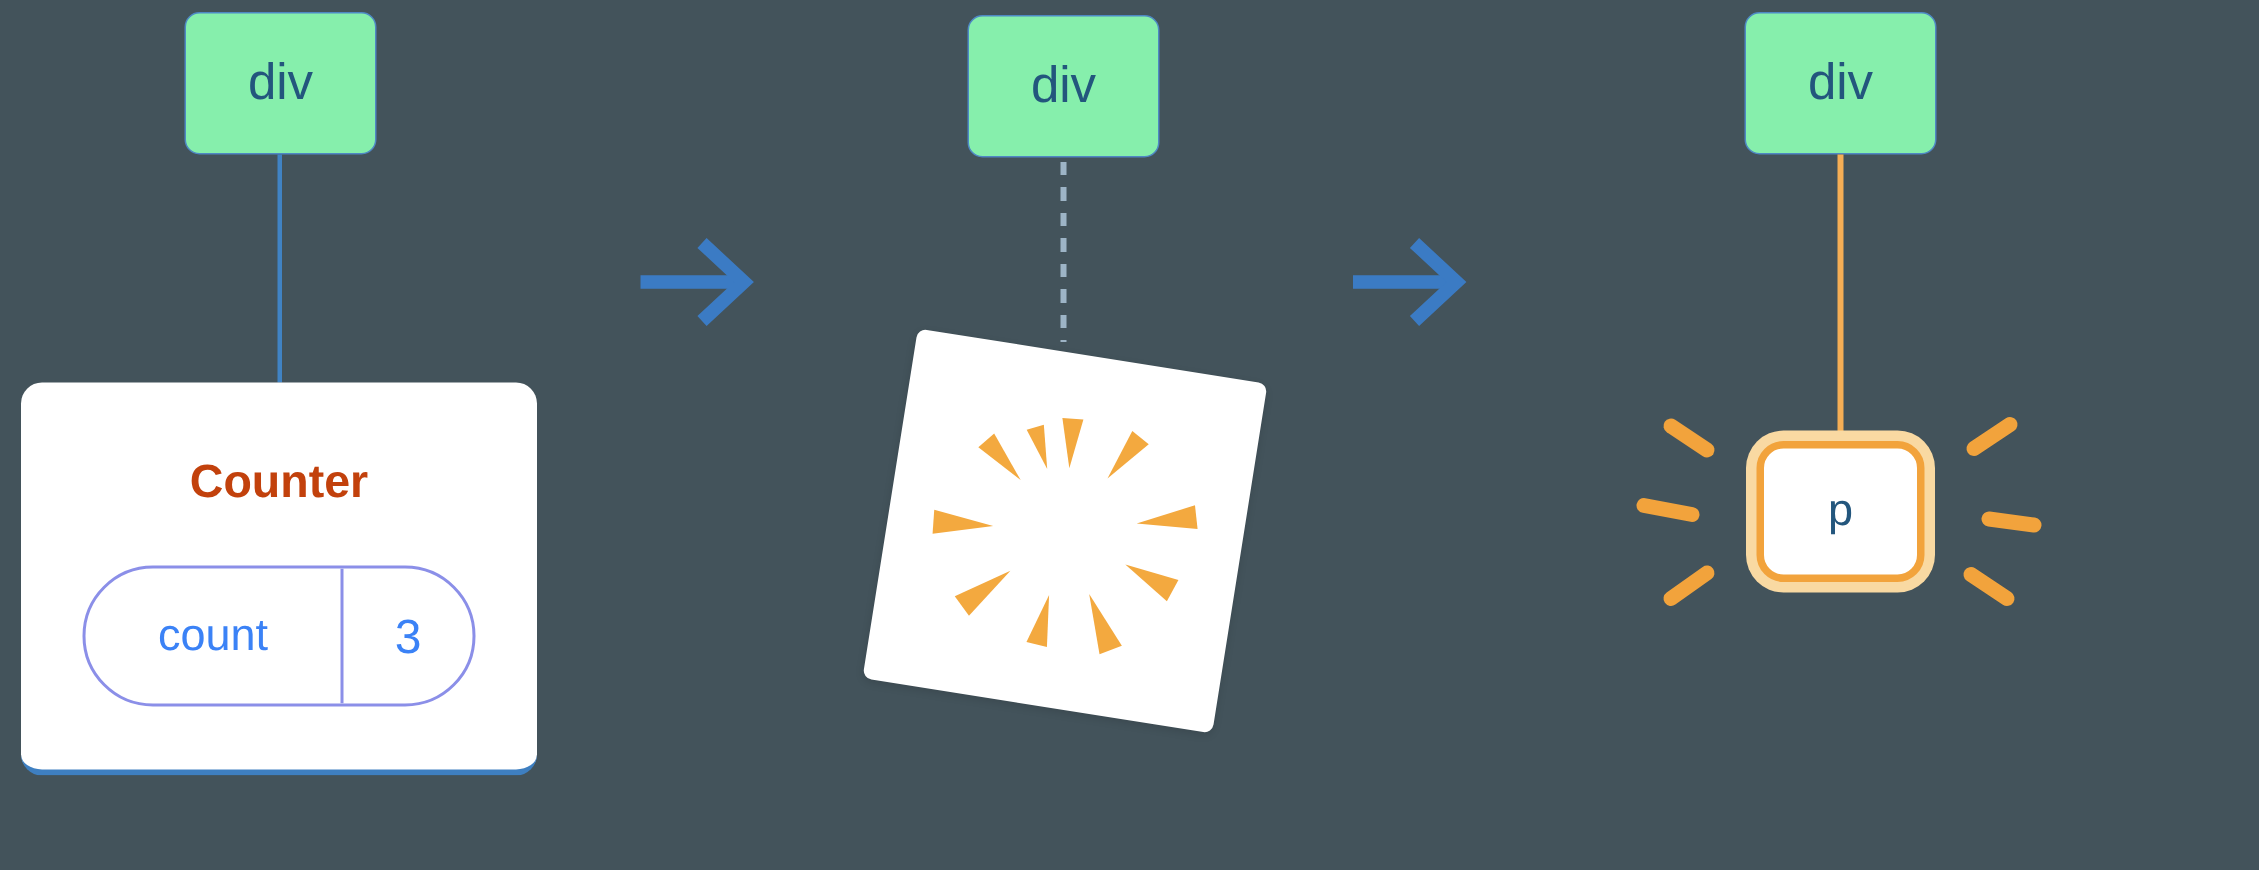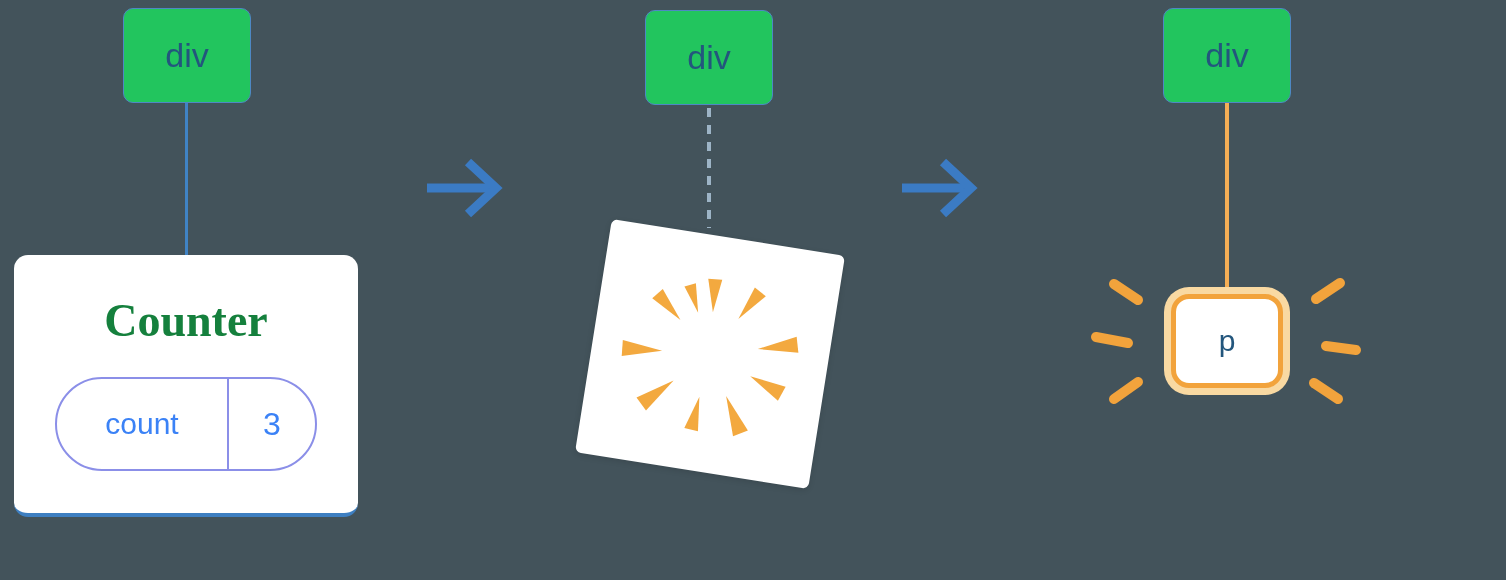--- a/index.html
+++ b/index.html
@@ -14,21 +14,21 @@
     width: 1506px;
     height: 580px;
     background: #43535B;
     overflow: hidden;
   }
   
   .node-box {
     position: absolute;
     width: 128px;
     height: 95px;
-    background: #22c55e;
+    background: #86efac;
     border: 1.5px solid #4E88C4;
     border-radius: 10px;
     display: flex;
     align-items: center;
     justify-content: center;
     box-sizing: border-box;
   }
   .node-label {
     font-size: 34px;
     font-weight: 500;
@@ -62,25 +62,24 @@
     left: 14px; top: 255px;
     width: 344px; height: 262px;
     background: #ffffff;
     border-radius: 14px;
     border-bottom: 4px solid #3E7FC1;
     box-sizing: border-box;
     padding-top: 44px;
   }
   .card-title {
     text-align: center;
-    font-size: 46px;
+    font-size: 31px;
     font-weight: 600;
-    color: #15803d;
+    color: #c2410c;
     line-height: 44px;
-    font-family: Liberation Serif, serif;
   }
   .state-pill {
     margin: 34px auto 0;
     width: 262px;
     height: 94px;
     border: 2.5px solid #8B8FE8;
     border-radius: 50px;
     box-sizing: border-box;
     display: flex;
     overflow: hidden;

